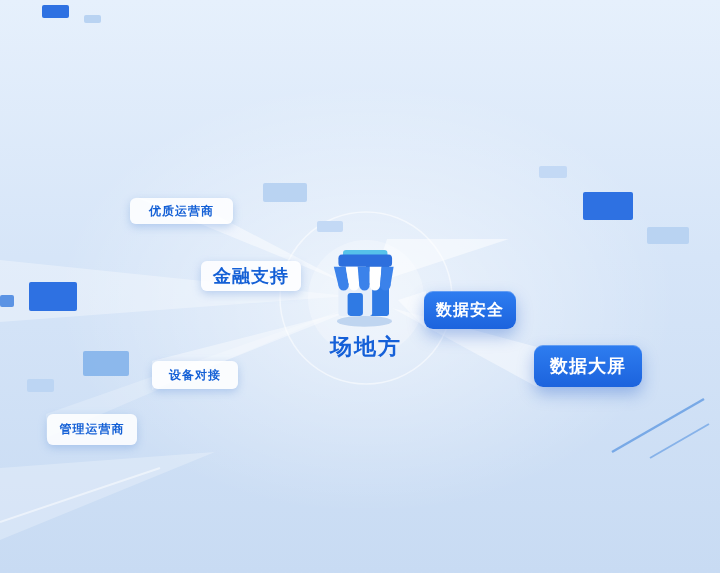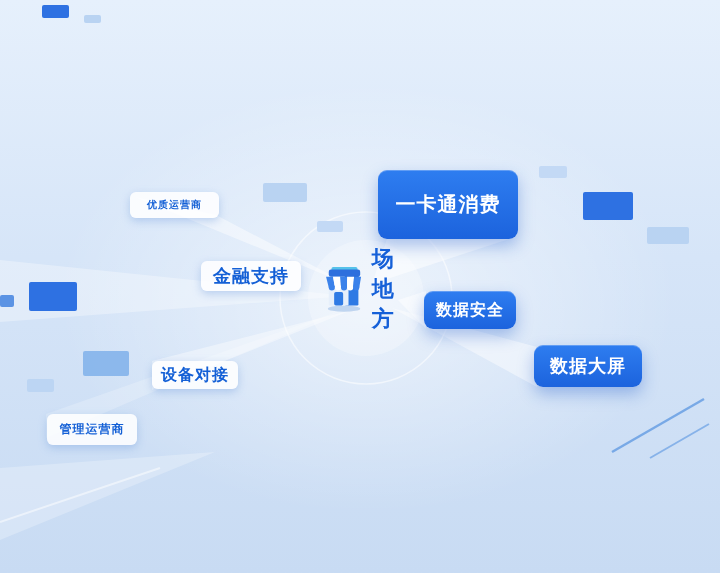--- a/index.html
+++ b/index.html
@@ -28,21 +28,21 @@
     box-shadow:0 7px 16px rgba(28,88,200,0.35), inset 0 1px 0 rgba(255,255,255,0.25);
   }
   .node.light {
     background:rgba(255,255,255,0.85);
     color:#1460d6; border-radius:6px;
     box-shadow:0 3px 9px rgba(110,155,220,0.4);
   }
 
   .center-group {
     position:absolute; left:318px; top:242px; width:96px; z-index:3;
-    display:flex; flex-direction:row; align-items:center;
+    display:flex; flex-direction:column; align-items:center;
   }
   .center-label {
     margin-top:2px; font-size:22px; font-weight:bold; color:#1560d8; letter-spacing:2px;
   }
 </style>
 </head>
 <body>
 
 <div class="stage">
 
@@ -70,31 +70,30 @@
   <div class="decor" style="left:263px;top:183px;width:44px;height:19px;background:#b9d3f2;"></div>
   <div class="decor" style="left:317px;top:221px;width:26px;height:11px;background:#c3d9f5;"></div>
   <div class="decor" style="left:539px;top:166px;width:28px;height:12px;background:#c3d9f5;"></div>
   <div class="decor" style="left:583px;top:192px;width:50px;height:28px;background:#2e71e2;"></div>
   <div class="decor" style="left:647px;top:227px;width:42px;height:17px;background:#b9d3f2;"></div>
   <div class="decor" style="left:29px;top:282px;width:48px;height:29px;background:#2e71e2;"></div>
   <div class="decor" style="left:0px;top:295px;width:14px;height:12px;background:#5b93e4;"></div>
   <div class="decor" style="left:83px;top:351px;width:46px;height:25px;background:#7fb0ea;opacity:0.85;"></div>
   <div class="decor" style="left:27px;top:379px;width:27px;height:13px;background:#bcd5f3;"></div>
 
-  <div class="node light" style="left:130px;top:192px;width:89px;height:26px;font-size:10px;">优质运营商</div>
+  <div class="node light" style="left:130px;top:198px;width:103px;height:26px;font-size:12px;">优质运营商</div>
 
-  <div class="node primary" style="left:378px;top:170px;width:140px;height:69px;font-size:20px;">一卡通消费</div>
 
   <div class="node light" style="left:201px;top:261px;width:100px;height:30px;font-size:18px;">金融支持</div>
 
   <div class="node primary" style="left:424px;top:291px;width:92px;height:38px;font-size:16px;">数据安全</div>
 
   <div class="node primary" style="left:534px;top:345px;width:108px;height:42px;font-size:18px;">数据大屏</div>
 
-  <div class="node light" style="left:152px;top:361px;width:86px;height:28px;font-size:16px;">设备对接</div>
+  <div class="node light" style="left:152px;top:361px;width:86px;height:28px;font-size:12px;">设备对接</div>
 
   <div class="node light" style="left:47px;top:414px;width:90px;height:31px;font-size:12px;">管理运营商</div>
 
   <div class="center-group">
     <svg width="92" height="88" viewBox="0 0 120 110">
 
       <ellipse cx="58" cy="101" rx="36" ry="7" fill="#8fb6e4" opacity="0.5"></ellipse>
 
       <rect x="60" y="26" width="30" height="68" rx="3" fill="#2f7ae4"></rect>
       <rect x="60" y="26" width="30" height="10" rx="3" fill="#2567cf"></rect>

